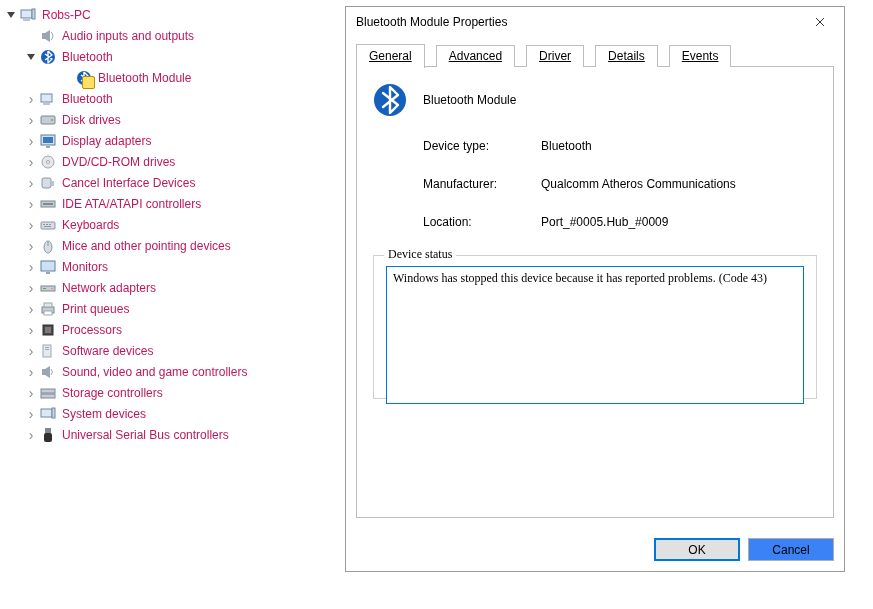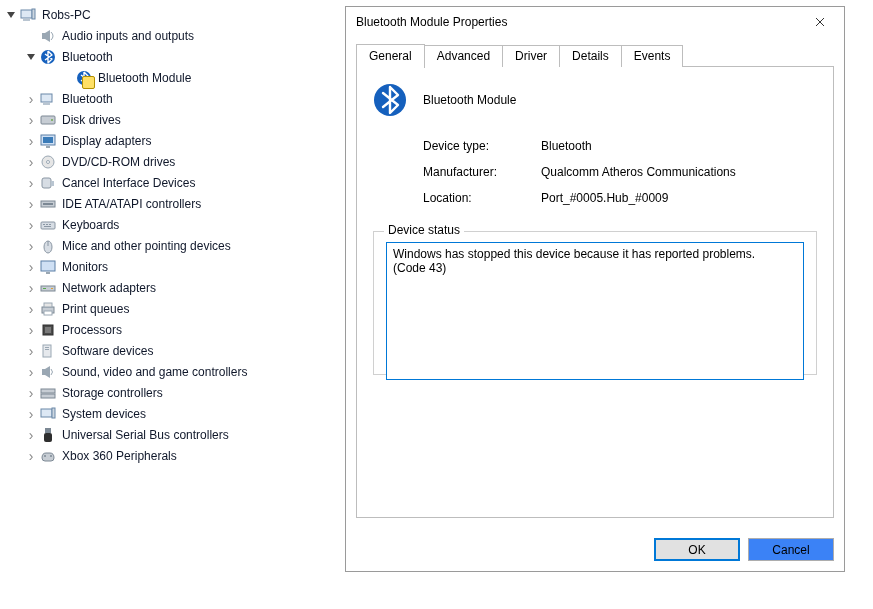--- a/index.html
+++ b/index.html
@@ -39,21 +39,21 @@
     cursor: pointer;
   }
   .tree-row .expander.blank { visibility: hidden; }
   .tree-row .icon {
     width: 16px; height: 16px;
     display: inline-flex;
     align-items: center; justify-content: center;
     margin: 0 4px 0 2px;
   }
   .tree-row .label {
-    color: #0f172a;
+    color: #be185d;
     padding: 1px 2px;
   }
   .tree-row .warn {
     position: relative;
   }
   .tree-row .warn::after {
     content: "";
     position: absolute;
     right: -3px; bottom: -3px;
     width: 11px; height: 11px;
@@ -114,24 +114,25 @@
     left:0; right:0; bottom:0;
     border-bottom:1px solid #bdbdbd;
     z-index:0;
   }
   .tab {
     padding: 3px 12px 4px;
     border:1px solid #bdbdbd;
     border-bottom: none;
     background:#fff;
     font-size:12px;
-    margin-right: 0px;
+    margin-right: 12px;
     position:relative;
     z-index:1;
     cursor:pointer;
+    text-decoration:underline;
   }
   .tab:not(:first-child){ margin-left:-1px;}
   .tab.active {
     background:#fff;
     padding-top:4px;
     padding-bottom:5px;
     margin-bottom:-1px;
     z-index:2;
   }
   .tab:not(.active){
@@ -151,38 +152,39 @@
     gap: 16px;
     margin-bottom: 22px;
   }
   .dev-header .bt-big {
     width:34px; height:34px;
   }
   .dev-header .dev-name { font-size:12px; }
   .info-grid {
     display:grid;
     grid-template-columns: 118px 1fr;
-    row-gap: 12px;
+    row-gap: 24px;
     margin-left: 50px;
     margin-bottom: 26px;
   }
   .info-grid .k { }
   .info-grid .v { }
   .fieldset-label {
     position:absolute;
     background:#fff;
     padding:0 4px;
     font-size:12px;
   }
   .status-group {
     position:relative;
     border:1px solid #d0d0d0;
     margin-top:8px;
     padding: 10px 12px 12px;
     height: 144px;
+    font-family: Liberation Serif, serif;
   }
   .status-group .fieldset-label{
     left:10px; top:-9px;
   }
   .status-text {
     width:100%;
     height:138px;
     border:1px solid #0078d7;
     padding:4px 20px 4px 6px;
     font-family: inherit;
@@ -490,34 +492,20 @@
           <span class="chev-right"></span>
         </span>
         <span class="icon">
           <svg viewBox="0 0 16 16" width="16" height="16">
             <rect x="5" y="1" width="6" height="5" fill="#7c8894"></rect>
             <rect x="4" y="6" width="8" height="9" rx="2" fill="#2e2e2e"></rect>
           </svg>
         </span>
         <span class="label">Universal Serial Bus controllers</span>
       </div>
-      <div class="tree-row">
-        <span class="spacer" style="width: 24px;"></span>
-        <span class="expander">
-          <span class="chev-right"></span>
-        </span>
-        <span class="icon">
-          <svg viewBox="0 0 16 16" width="16" height="16">
-            <path d="M2 10 Q2 5 6 5 L10 5 Q14 5 14 10 Q14 13 11 13 L5 13 Q2 13 2 10" fill="#c7cdd4" stroke="#7c8894"></path>
-            <circle cx="5" cy="8" r="1" fill="#7c8894"></circle>
-            <circle cx="11" cy="8" r="1" fill="#7c8894"></circle>
-          </svg>
-        </span>
-        <span class="label">Xbox 360 Peripherals</span>
-      </div>
     </div>
 </div>
 
 <div class="dialog">
   <div class="titlebar">
     <span class="title">Bluetooth Module Properties</span>
     <div class="close-btn">
       <svg viewBox="0 0 10 10">
           <path d="M1 1 L9 9 M9 1 L1 9" stroke="#333" stroke-width="1"></path>
         </svg>

